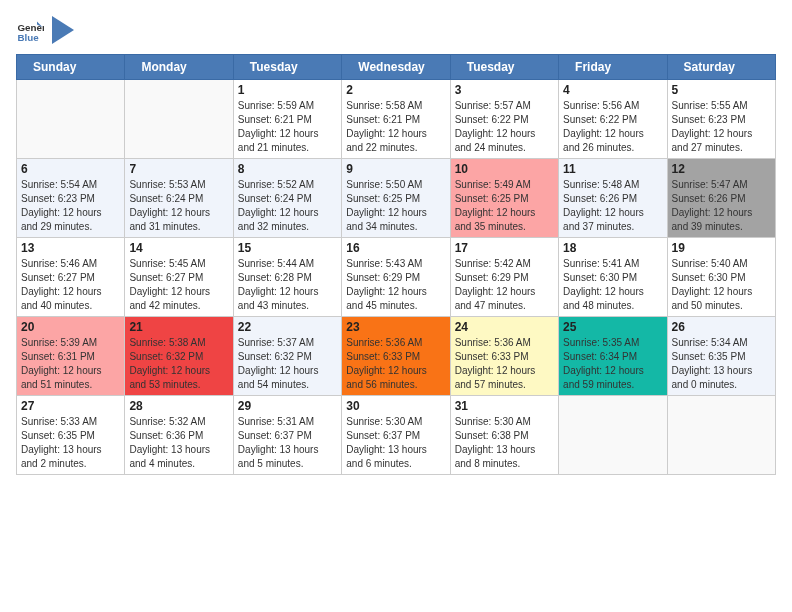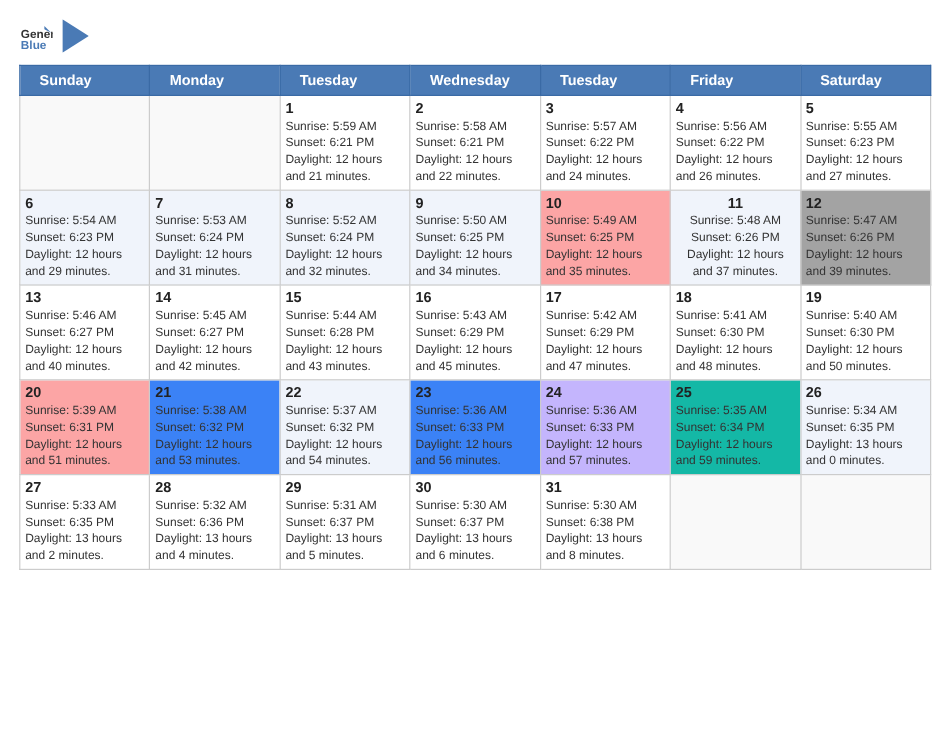--- a/index.html
+++ b/index.html
@@ -151,21 +151,21 @@
           <div class="day-info">Sunrise: 5:52 AM<br>Sunset: 6:24 PM<br>Daylight: 12 hours and 32 minutes.</div>
         </td>
         <td style="background: rgb(240, 244, 251);">
           <div class="day-number">9</div>
           <div class="day-info">Sunrise: 5:50 AM<br>Sunset: 6:25 PM<br>Daylight: 12 hours and 34 minutes.</div>
         </td>
         <td style="background: #fca5a5;">
           <div class="day-number">10</div>
           <div class="day-info">Sunrise: 5:49 AM<br>Sunset: 6:25 PM<br>Daylight: 12 hours and 35 minutes.</div>
         </td>
-        <td style="background: rgb(240, 244, 251); text-align: center;">
+        <td style="background: rgb(240, 244, 251);">
           <div class="day-number">11</div>
           <div class="day-info">Sunrise: 5:48 AM<br>Sunset: 6:26 PM<br>Daylight: 12 hours and 37 minutes.</div>
         </td>
         <td style="background: #a3a3a3;">
           <div class="day-number">12</div>
           <div class="day-info">Sunrise: 5:47 AM<br>Sunset: 6:26 PM<br>Daylight: 12 hours and 39 minutes.</div>
         </td>
       </tr>
       <tr>
         <td>
@@ -195,33 +195,33 @@
         <td>
           <div class="day-number">19</div>
           <div class="day-info">Sunrise: 5:40 AM<br>Sunset: 6:30 PM<br>Daylight: 12 hours and 50 minutes.</div>
         </td>
       </tr>
       <tr>
         <td style="background: #fca5a5;">
           <div class="day-number">20</div>
           <div class="day-info">Sunrise: 5:39 AM<br>Sunset: 6:31 PM<br>Daylight: 12 hours and 51 minutes.</div>
         </td>
-        <td style="background: #3b82f6;">
+        <td style="background: #ef4444;">
           <div class="day-number">21</div>
           <div class="day-info">Sunrise: 5:38 AM<br>Sunset: 6:32 PM<br>Daylight: 12 hours and 53 minutes.</div>
         </td>
         <td style="background: rgb(240, 244, 251);">
           <div class="day-number">22</div>
           <div class="day-info">Sunrise: 5:37 AM<br>Sunset: 6:32 PM<br>Daylight: 12 hours and 54 minutes.</div>
         </td>
-        <td style="background: #3b82f6;">
+        <td style="background: #f97316;">
           <div class="day-number">23</div>
           <div class="day-info">Sunrise: 5:36 AM<br>Sunset: 6:33 PM<br>Daylight: 12 hours and 56 minutes.</div>
         </td>
-        <td style="background: #c4b5fd;">
+        <td style="background: #fef9c3;">
           <div class="day-number">24</div>
           <div class="day-info">Sunrise: 5:36 AM<br>Sunset: 6:33 PM<br>Daylight: 12 hours and 57 minutes.</div>
         </td>
         <td style="background: #14b8a6;">
           <div class="day-number">25</div>
           <div class="day-info">Sunrise: 5:35 AM<br>Sunset: 6:34 PM<br>Daylight: 12 hours and 59 minutes.</div>
         </td>
         <td style="background: rgb(240, 244, 251); margin-top: 20px;">
           <div class="day-number">26</div>
           <div class="day-info">Sunrise: 5:34 AM<br>Sunset: 6:35 PM<br>Daylight: 13 hours and 0 minutes.</div>

